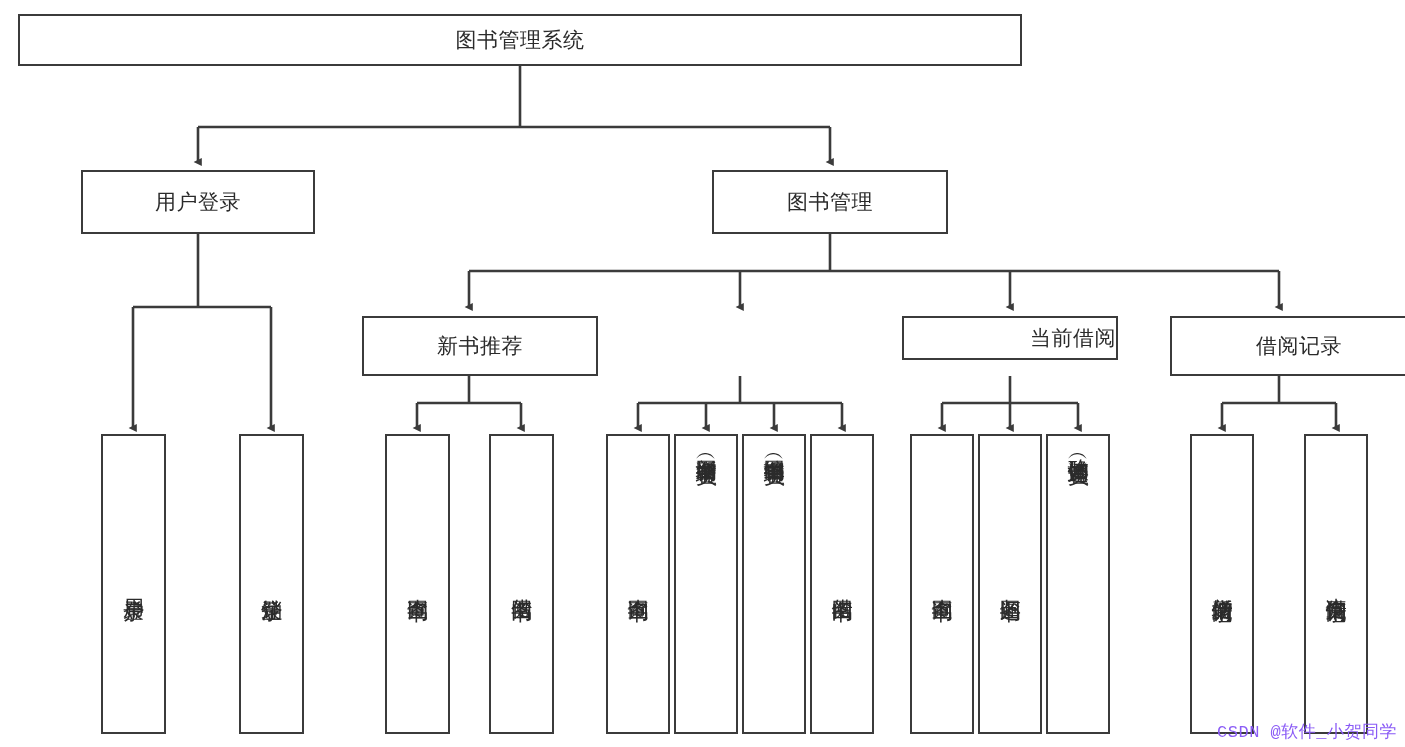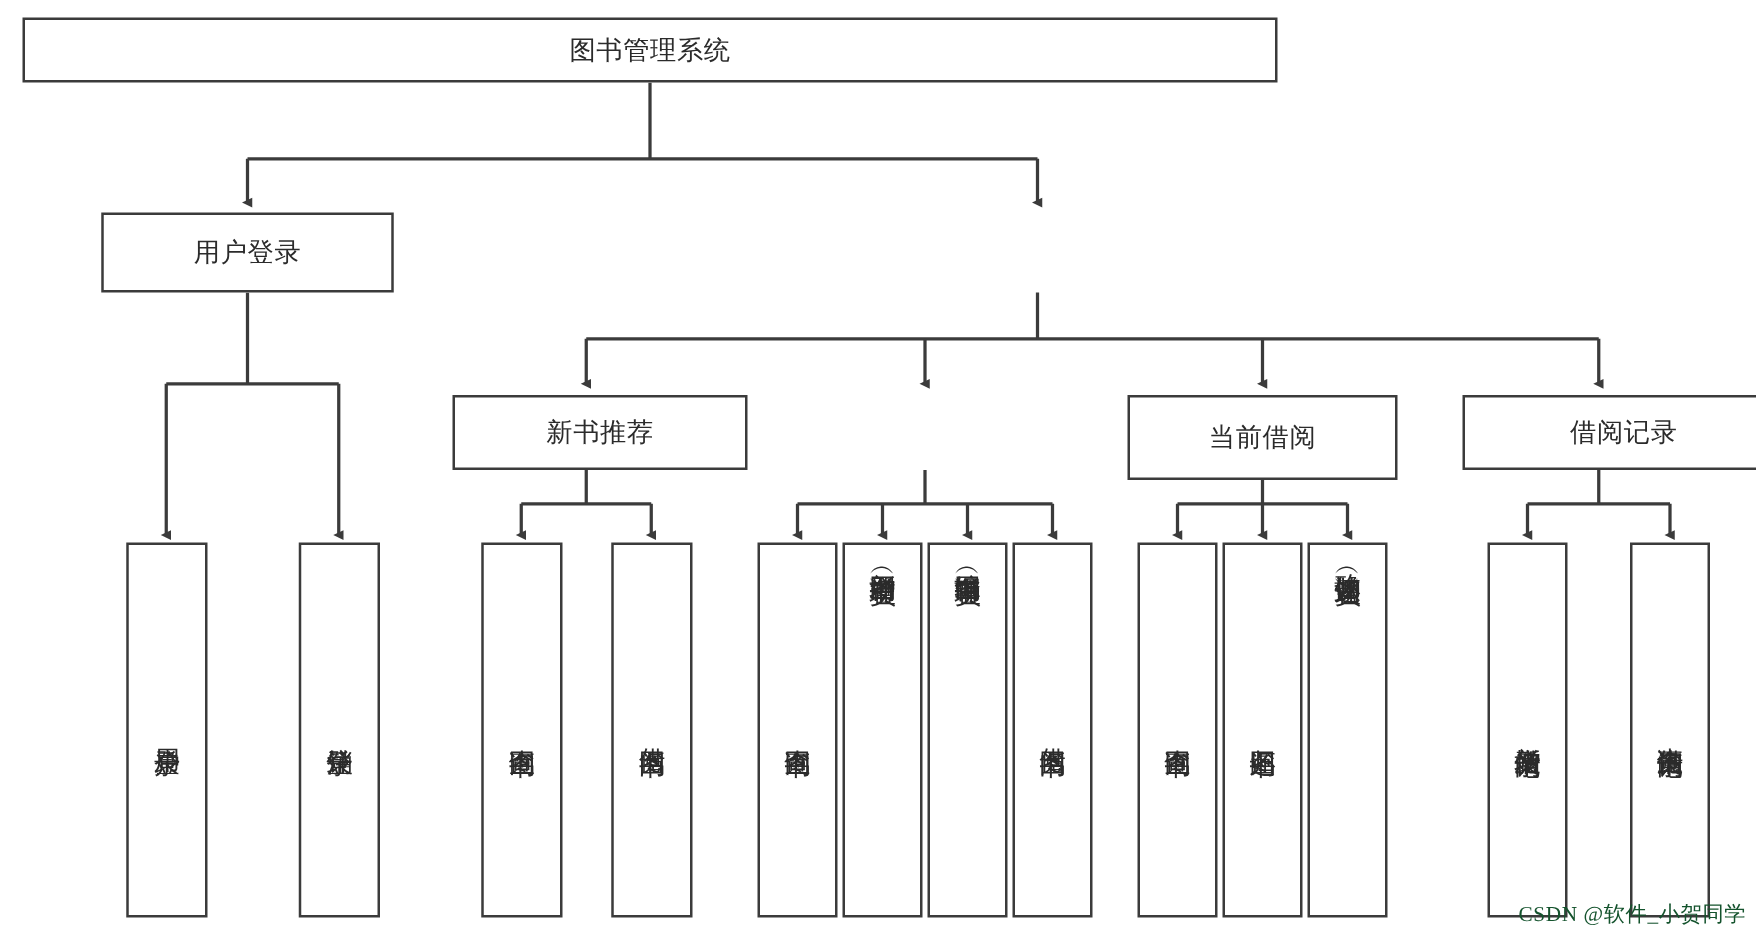--- a/index.html
+++ b/index.html
@@ -62,22 +62,22 @@
   }
   .node.vert.mid {
     align-items: center;
     padding-top: 0;
   }
   #watermark {
     position: absolute;
     right: 8px;
     bottom: 4px;
     font-size: 17px;
-    color: #14532d;
-    font-family: Liberation Serif, serif;
+    color: #8b5cf6;
+    font-family: Liberation Mono, monospace;
     letter-spacing: 0.5px;
     white-space: nowrap;
   }
 </style>
 </head>
 <body>
 
 <div id="diagram-root">
 
   <svg class="connectors" viewBox="0 0 1405 747" xmlns="http://www.w3.org/2000/svg">
@@ -130,25 +130,28 @@
     </g>
   </svg>
 
   <div class="node horiz" style="left:18px; top:14px; width:1004px; height:52px;">
     <span class="label">图书管理系统</span>
   </div>
 
   <div class="node horiz" style="left:81px; top:170px; width:234px; height:64px;">
     <span class="label">用户登录</span>
   </div>
+  <div class="node horiz" style="left:712px; top:170px; width:236px; height:64px;">
+    <span class="label">图书管理</span>
+  </div>
 
   <div class="node horiz" style="left:362px; top:316px; width:236px; height:60px;">
     <span class="label">新书推荐</span>
   </div>
-  <div class="node horiz" style="left:902px; top:316px; width:216px; height:68px;">
+  <div class="node horiz" style="left:902px; top:316px; width:216px; height:44px;justify-content:flex-end;">
     <span class="label">当前借阅</span>
   </div>
   <div class="node horiz" style="left:1170px; top:316px; width:258px; height:60px;">
     <span class="label">借阅记录</span>
   </div>
 
   <div class="node vert mid" style="left:101px; top:434px; width:65px; height:300px;">
     <span class="label">用户登录</span>
   </div>
   <div class="node vert mid" style="left:239px; top:434px; width:65px; height:300px;">

